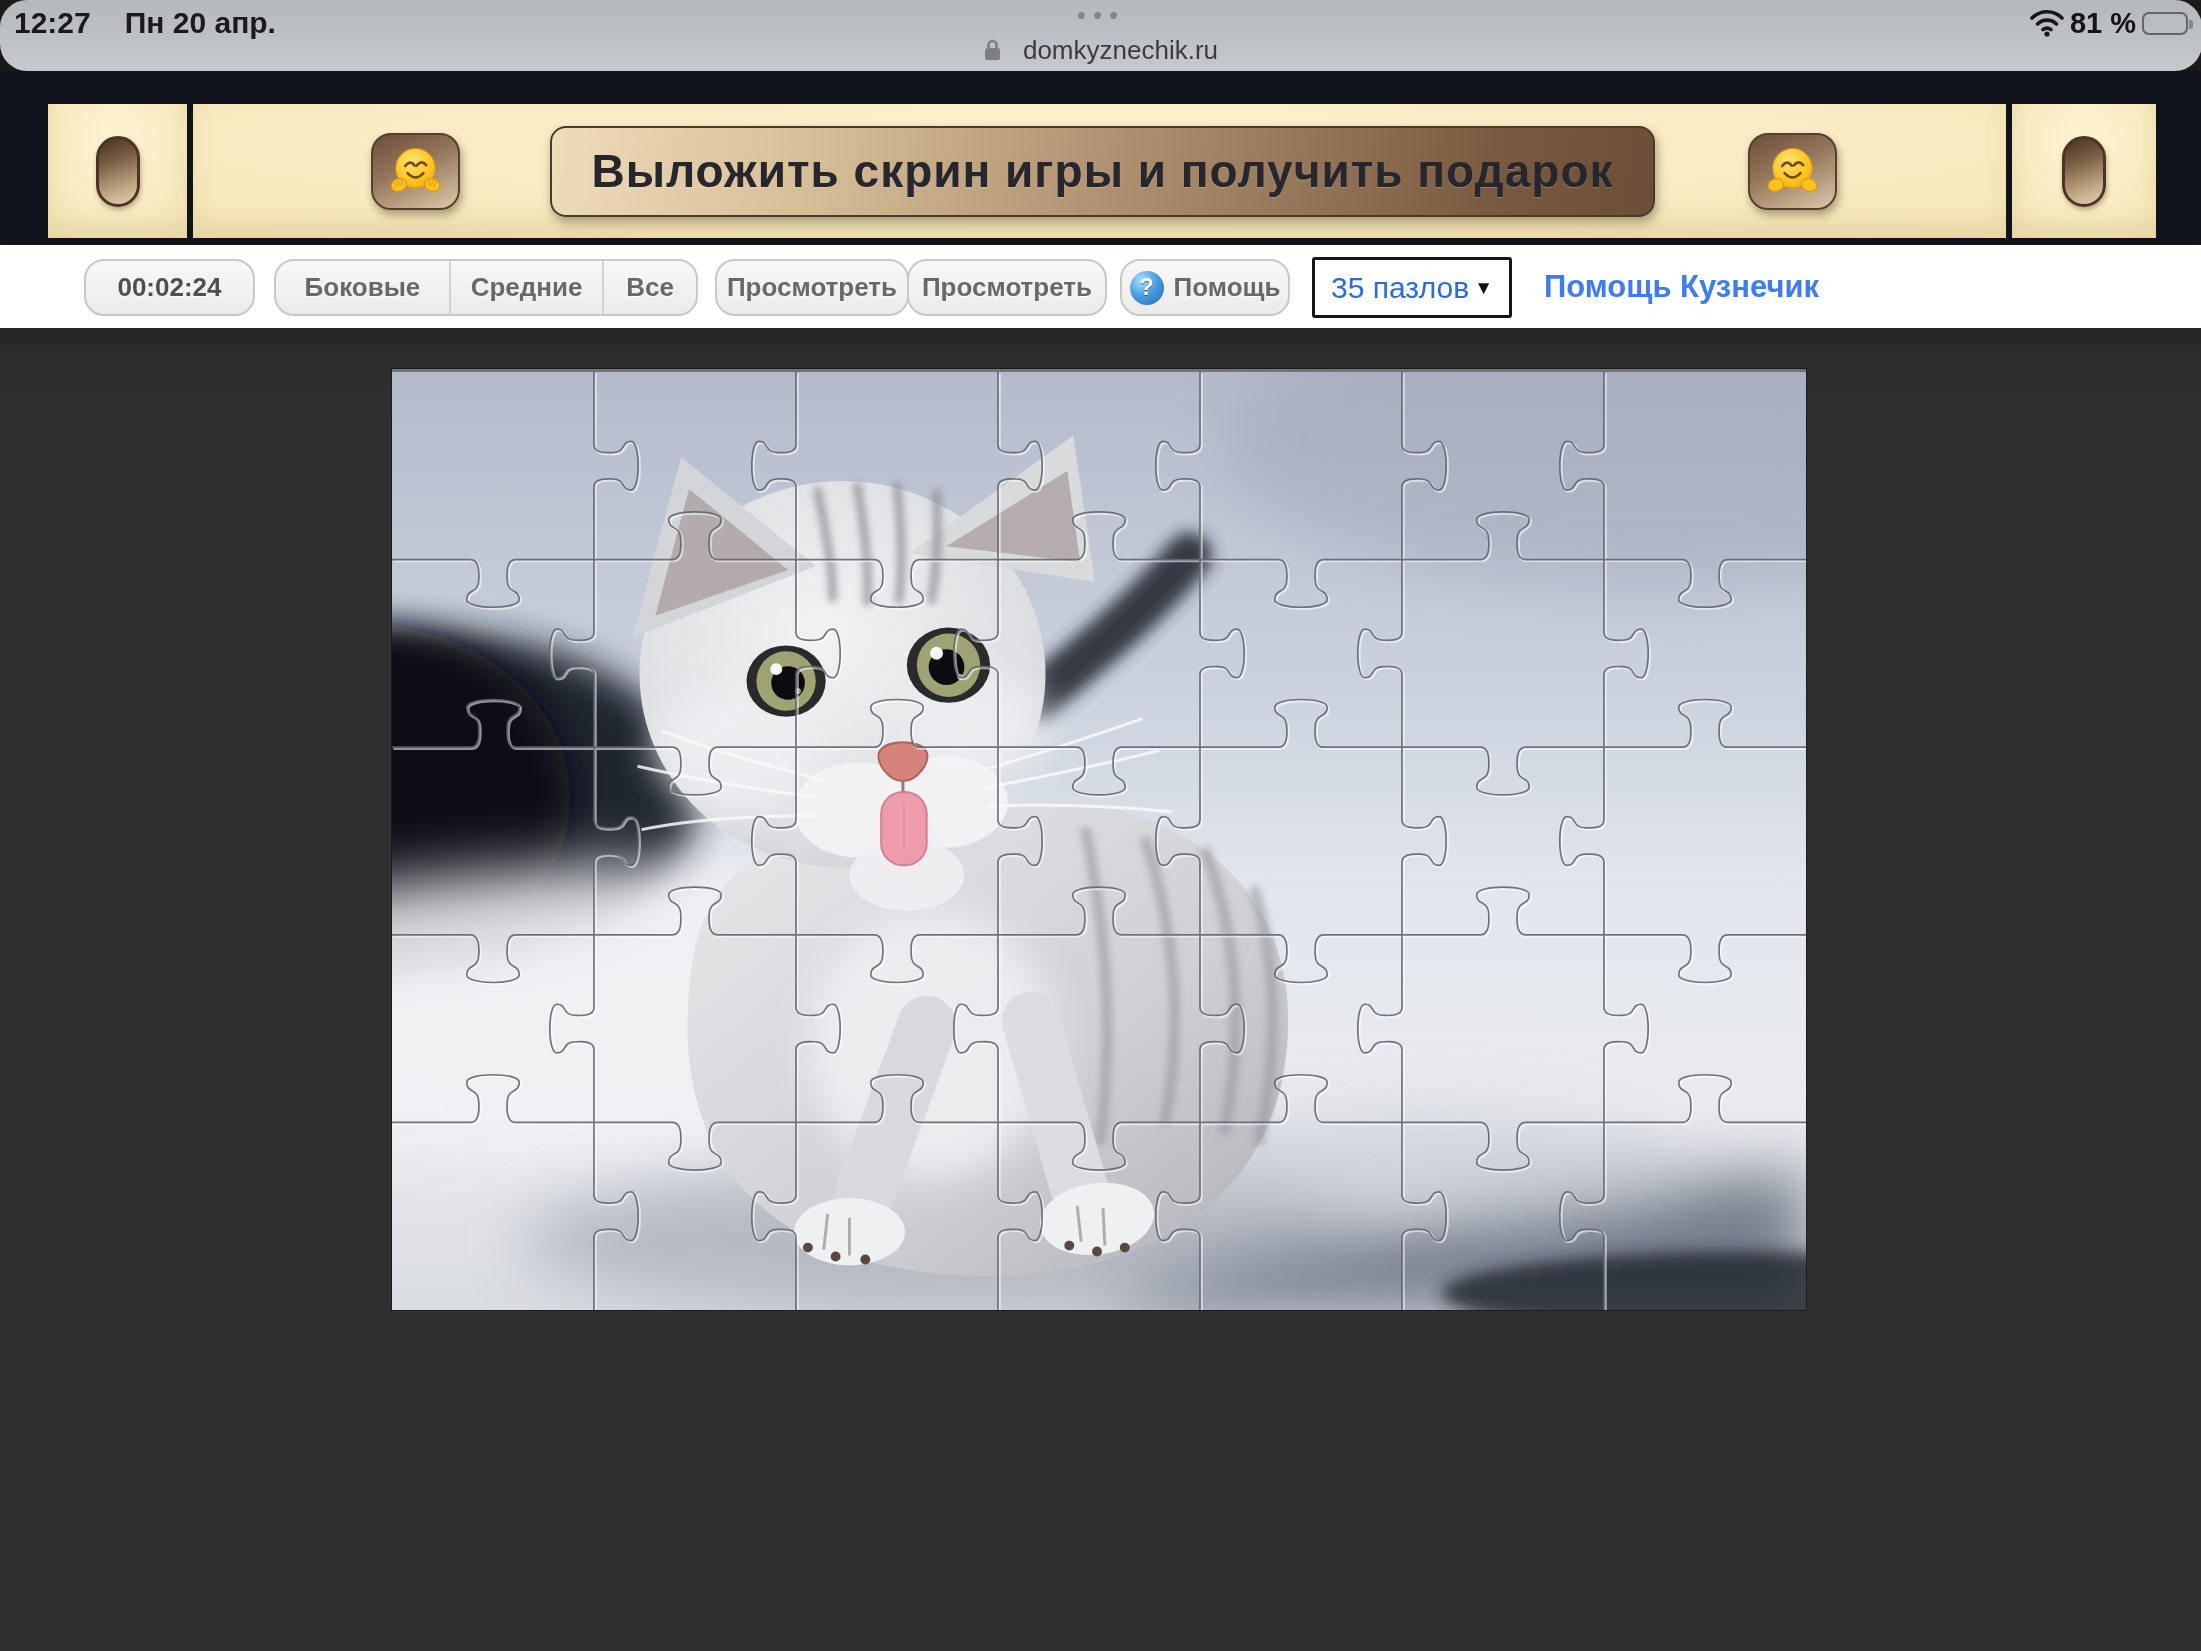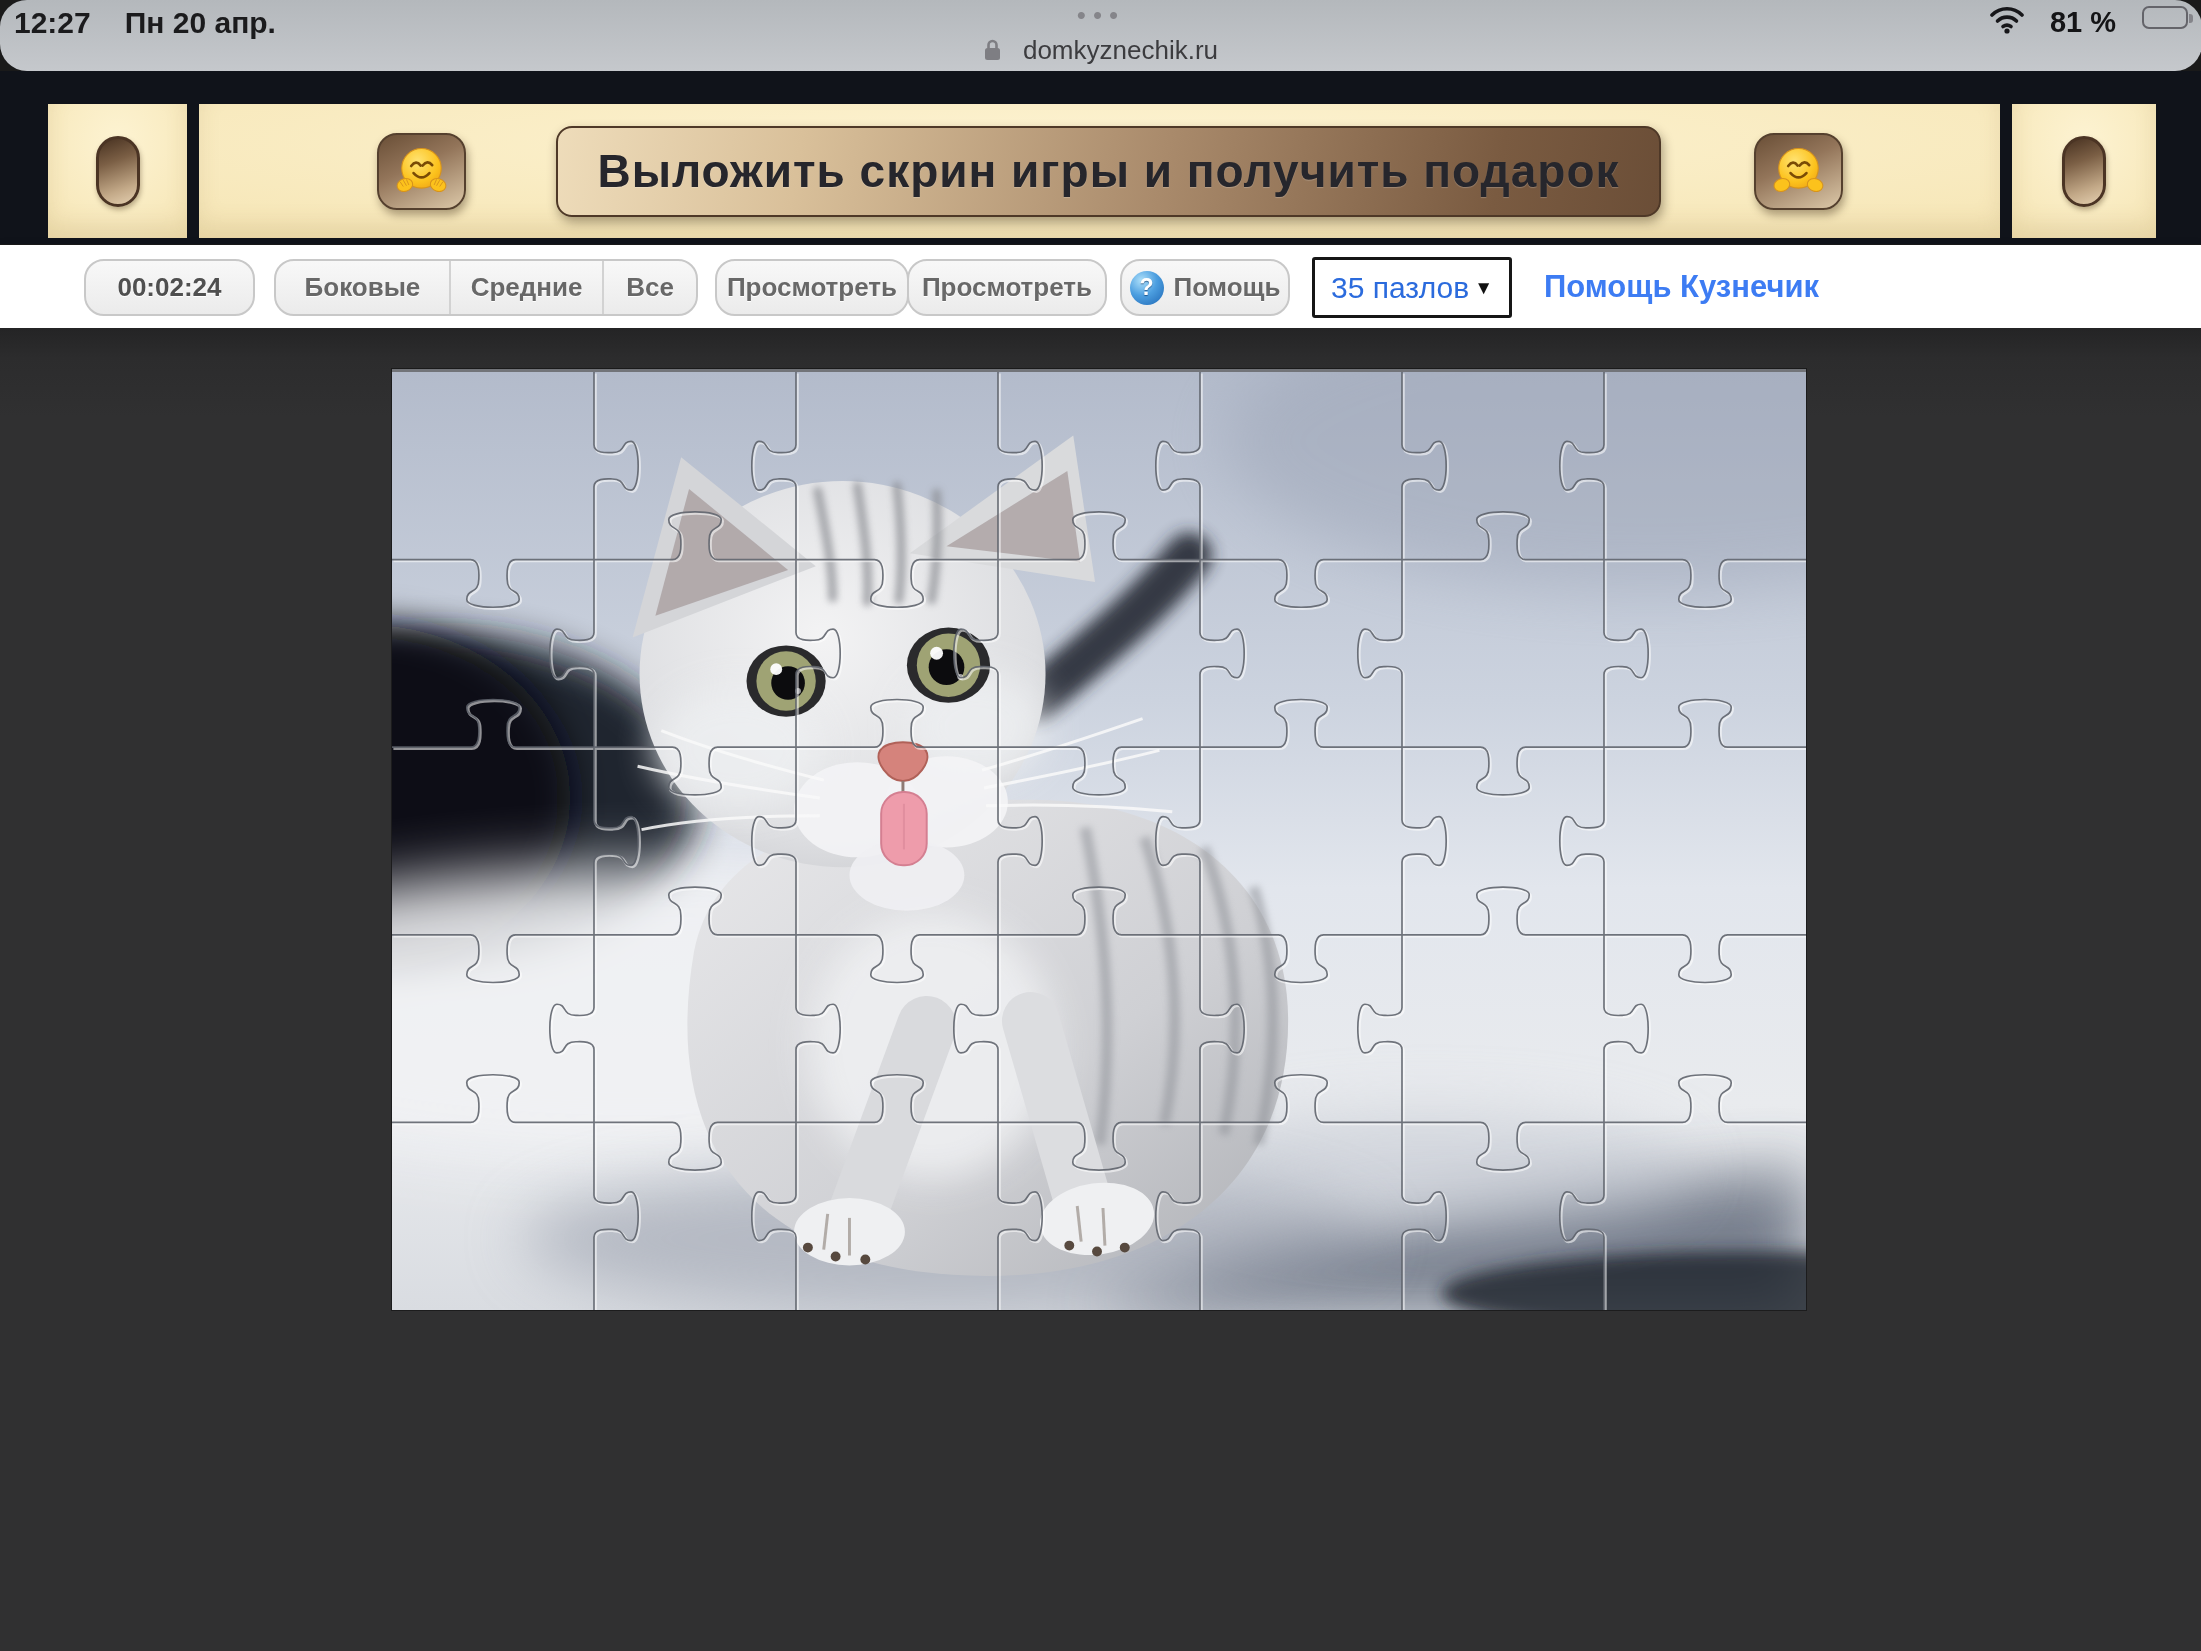--- a/index.html
+++ b/index.html
@@ -7,29 +7,29 @@
           font-family:"Liberation Sans",sans-serif;-webkit-font-smoothing:antialiased;}
 
   
   .statusbar{position:absolute;left:0;top:0;width:2202px;height:71px;
              background:linear-gradient(#b4b8bc,#c5c8cc);color:#1b1b1d;border-radius:27px;}
   .st-left{position:absolute;left:14px;top:6px;font-size:30px;font-weight:bold;display:flex;gap:34px;}
   .st-dots{position:absolute;left:0;right:0;top:0;text-align:center;
            font-size:26px;letter-spacing:7px;color:#85858a;line-height:30px;}
   .st-url{position:absolute;left:0;right:0;top:32px;height:36px;display:flex;
           align-items:center;justify-content:center;gap:22px;font-size:26px;color:#3c3c3f;}
-  .st-right{position:absolute;right:14px;top:6px;height:34px;display:flex;align-items:flex-start;gap:26px;}
+  .st-right{position:absolute;right:14px;top:6px;height:34px;display:flex;align-items:center;gap:6px;}
   .st-right .pct{font-size:29px;font-weight:bold;color:#141416;}
   .battery{position:relative;width:46px;height:23px;border:2px solid #64646a;border-radius:7px;padding:2px;box-sizing:border-box;}
   .battery .fill{height:100%;background:#0c0c0e;border-radius:3px;}
   .battery .nub{position:absolute;right:-7px;top:6px;width:4px;height:9px;background:#84848a;border-radius:0 3px 3px 0;}
 
   
   .header-band{position:absolute;left:0;top:71px;width:2202px;height:173px;background:#10131a;}
-  .banner{position:absolute;left:48px;top:33px;width:2108px;height:134px;display:flex;gap:12px;}
+  .banner{position:absolute;left:48px;top:33px;width:2108px;height:134px;display:flex;gap:6px;}
   .bcell{background:radial-gradient(130% 150% at 50% 28%,#fdf3d2 0%,#f6e6b6 58%,#eed9a0 100%);
          box-shadow:inset 0 -14px 22px rgba(120,90,40,.12);display:flex;align-items:center;justify-content:center;}
   .bcell.left{width:139px;}
   .bcell.right{width:144px;}
   .bcell.main{flex:1;justify-content:flex-start;}
   .pill{width:44px;height:71px;border:3px solid #4b3424;border-radius:26px;box-sizing:border-box;
         background:linear-gradient(160deg,#4f3826 5%,#7b5f45 35%,#c3a988 75%,#e4cfb0 100%);
         box-shadow:1px 3px 5px rgba(70,45,20,.35);}
   .emoji-tile{width:89px;height:77px;border:2px solid #55402e;border-radius:20px;box-sizing:border-box;
         background:linear-gradient(155deg,#6a4f37 0%,#93755a 42%,#dcc8a8 100%);

